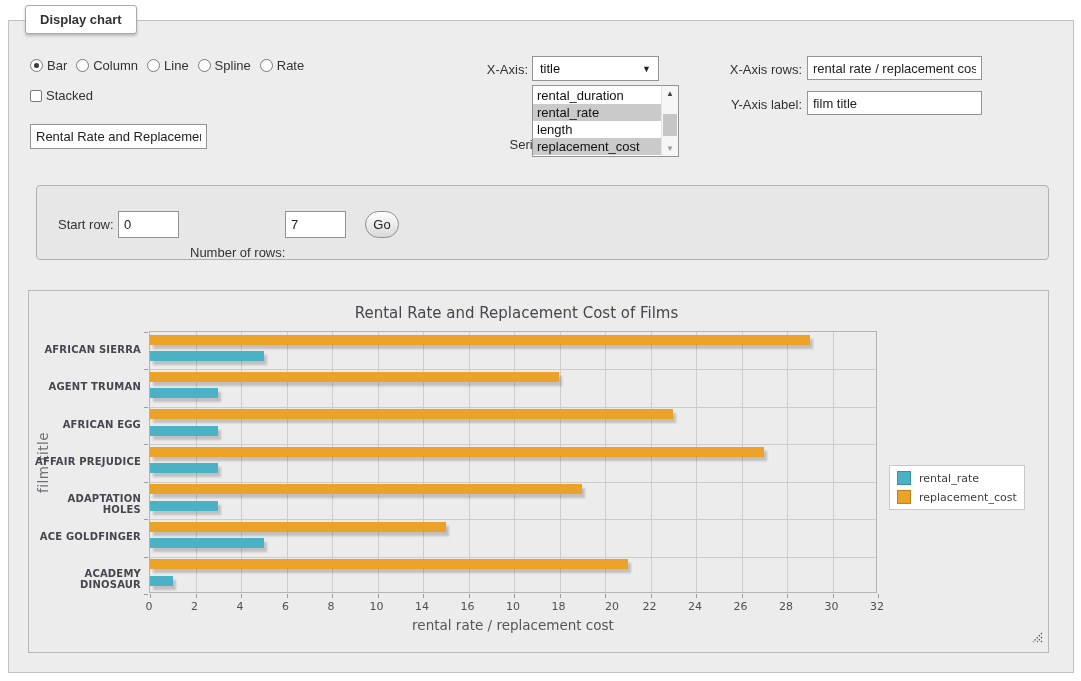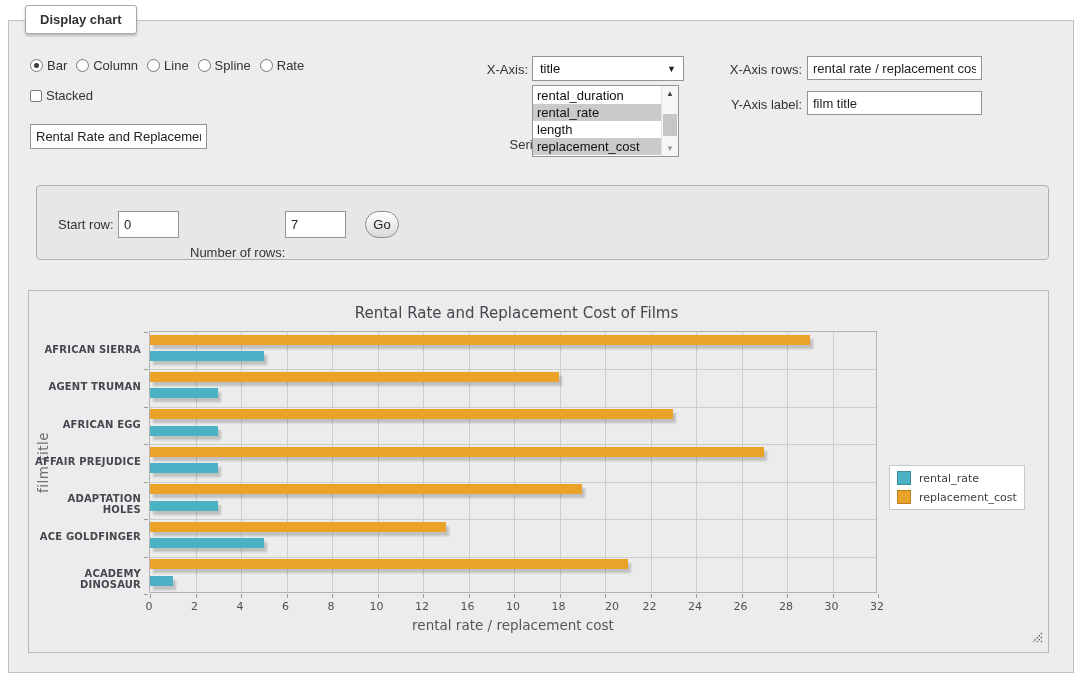--- a/index.html
+++ b/index.html
@@ -25,21 +25,21 @@
   .radio { width:13px; height:13px; border:1px solid #7a7a7a; border-radius:50%;
            background:#fdfdfd; position:relative; flex:none; }
   .radio.checked::after { content:""; position:absolute; left:3px; top:3px;
            width:5px; height:5px; border-radius:50%; background:#3a3a3a; }
   #stacked { left:30px; top:88px; display:flex; align-items:center; gap:4px; }
   .checkbox { width:12px; height:12px; border:1px solid #7a7a7a; border-radius:2px; background:#fdfdfd; }
 
   #title-input { left:30px; top:124px; width:177px; height:25px; }
 
   #xaxis-label  { left:430px; top:62px; width:98px; }
-  #xaxis-select { left:532px; top:56px; width:152px; height:25px; background:#fff;
+  #xaxis-select { left:532px; top:56px; width:127px; height:25px; background:#fff;
                   border:1px solid #949494; display:flex; align-items:center;
                   justify-content:space-between; padding:0 7px; font-size:13px; color:#111; }
   #xaxis-select .arrow { font-size:9px; color:#1f1f1f; }
 
   #series-label { left:452px; top:137px; width:98px; }
   #listbox { left:532px; top:85px; width:147px; height:72px; background:#fff;
              border:1px solid #949494; display:flex; overflow:hidden; }
   #opts { flex:1; padding-top:1px; }
   .opt { height:17px; line-height:17px; padding-left:4px; font-size:13px; color:#111; white-space:nowrap; }
   .opt.selected { background:#cacaca; }
@@ -242,21 +242,21 @@
         <path d="M10 5 L5 10"></path>
         <path d="M10 9 L9 10"></path>
     </g>
   </svg>
 <div class="xtick-label" style="left: 120px;">0</div>
     <div class="xtick-label" style="left: 165.5px;">2</div>
     <div class="xtick-label" style="left: 211px;">4</div>
     <div class="xtick-label" style="left: 256.5px;">6</div>
     <div class="xtick-label" style="left: 302px;">8</div>
     <div class="xtick-label" style="left: 347.5px;">10</div>
-    <div class="xtick-label" style="left: 393px;">12</div>
+    <div class="xtick-label" style="left: 393px;">14</div>
     <div class="xtick-label" style="left: 438.5px;">16</div>
     <div class="xtick-label" style="left: 484px;">10</div>
     <div class="xtick-label" style="left: 529.5px;">18</div>
     <div class="xtick-label" style="left: 575px; margin-left: 8px;">20</div>
     <div class="xtick-label" style="left: 620.5px;">22</div>
     <div class="xtick-label" style="left: 666px;">24</div>
     <div class="xtick-label" style="left: 711.5px;">26</div>
     <div class="xtick-label" style="left: 757px;">28</div>
     <div class="xtick-label" style="left: 802.5px;">30</div>
     <div class="xtick-label" style="left: 848px;">32</div>

